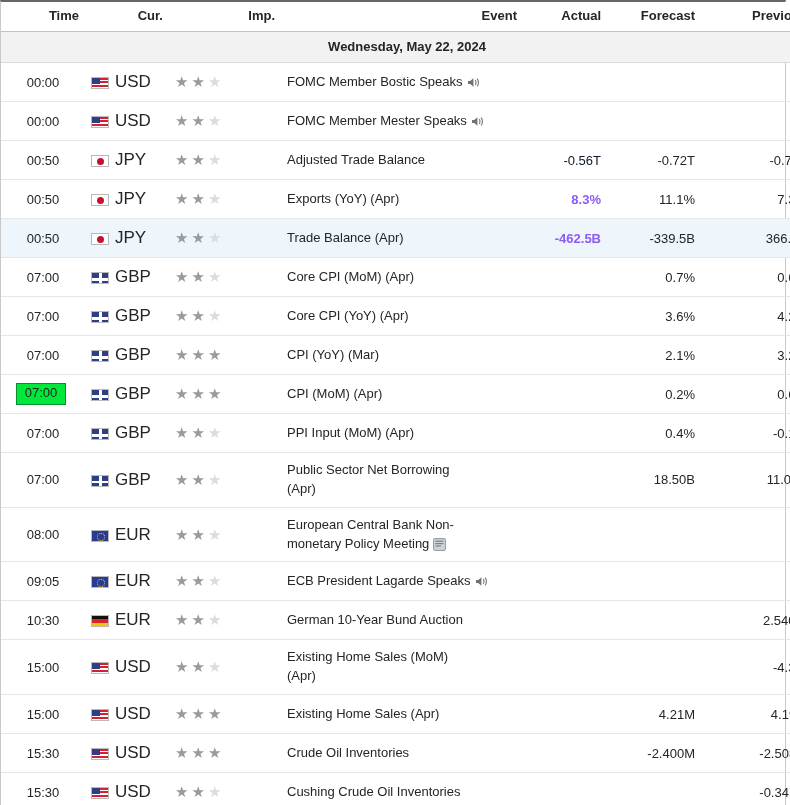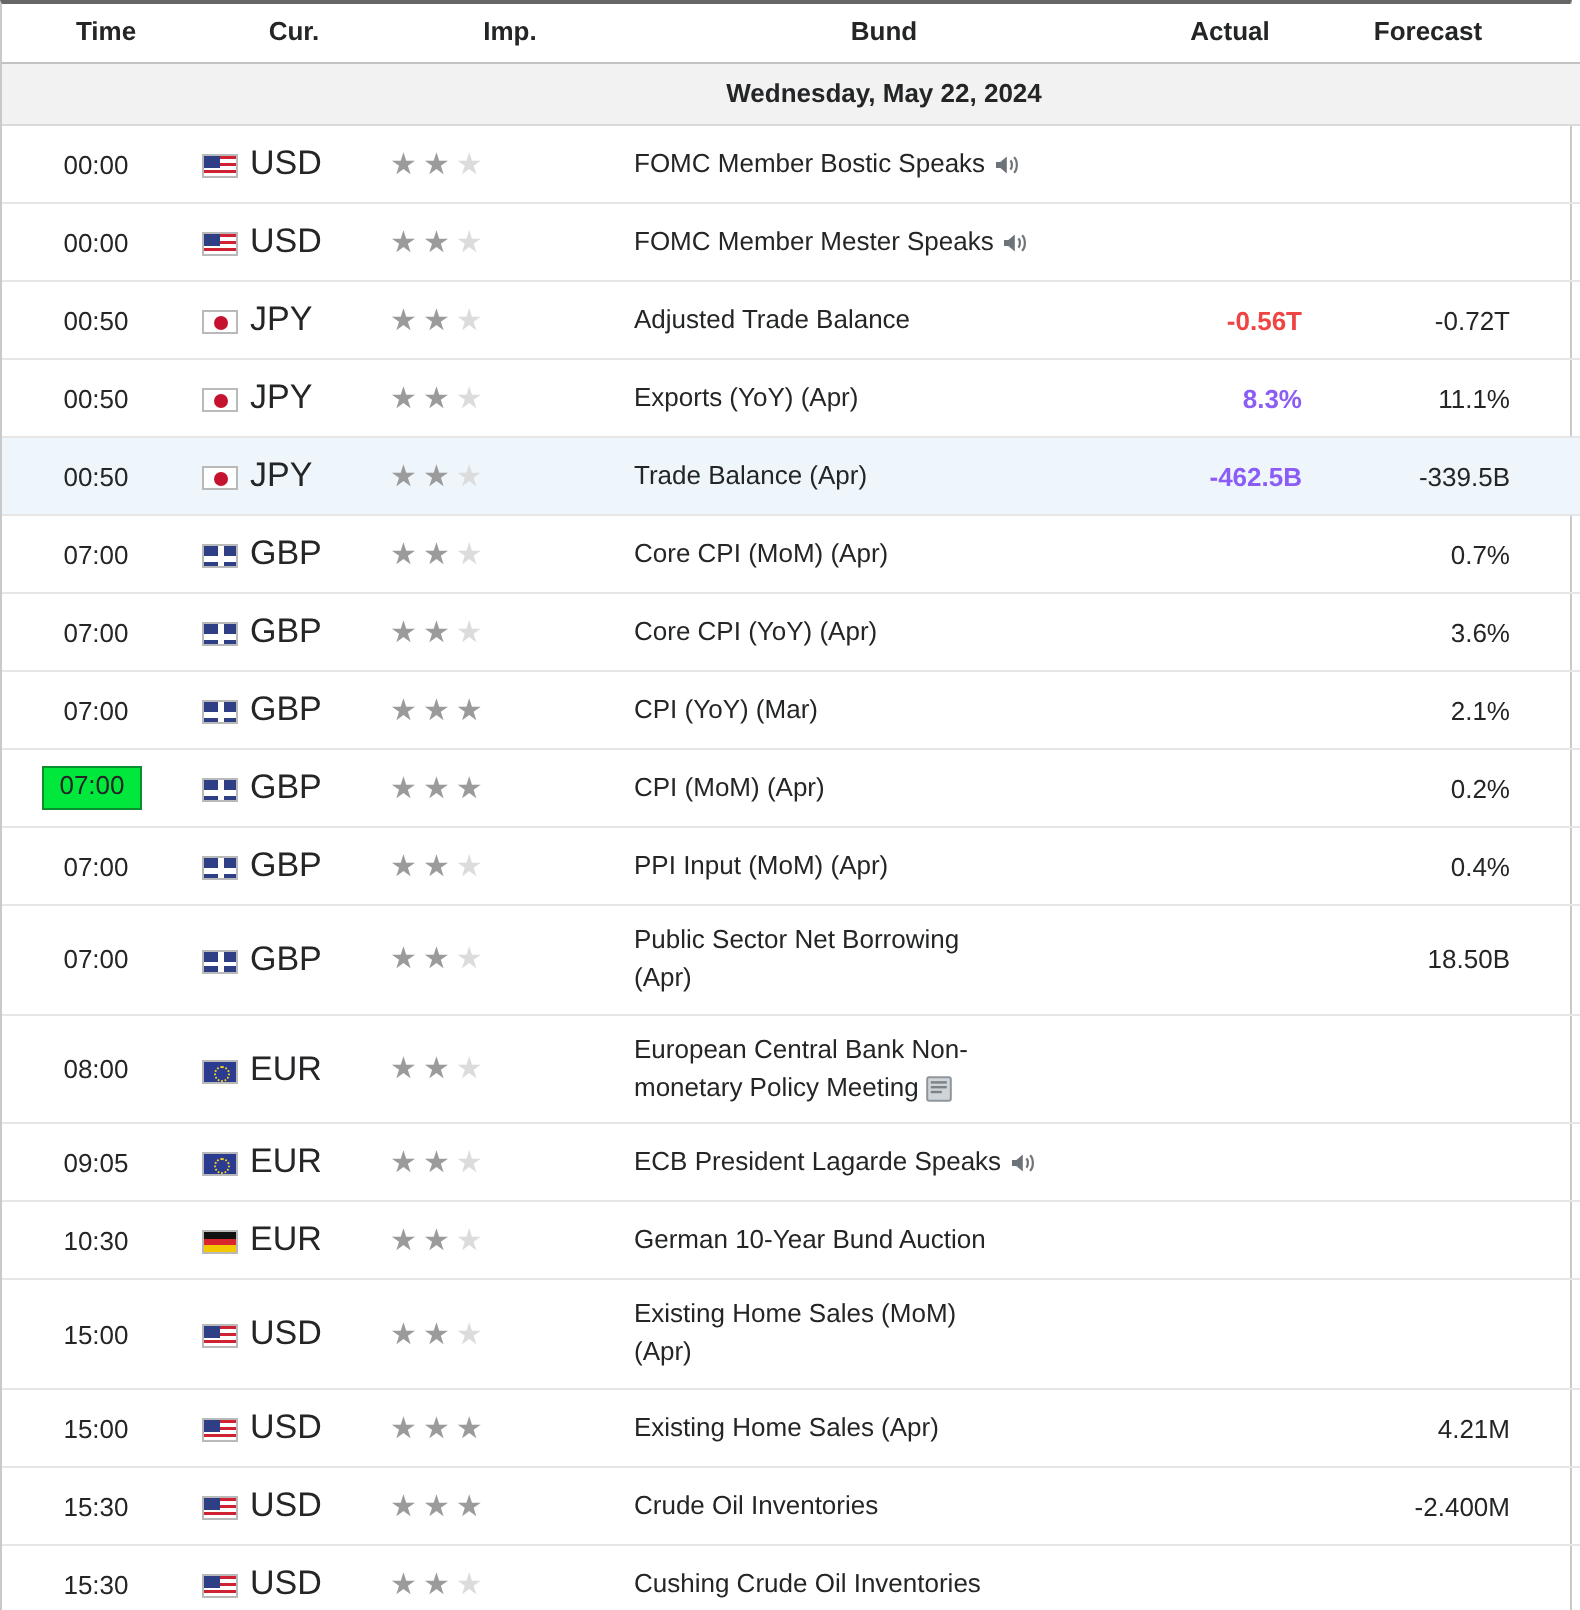--- a/index.html
+++ b/index.html
@@ -24,23 +24,23 @@
   }
   table.cal {
     width: 100%;
     border-collapse: collapse;
     table-layout: fixed;
   }
   table.cal th {
     font-size: 13px;
     font-weight: bold;
     color: #232526;
-    padding: 6px 6px 8px 16px;
+    padding: 6px 6px 8px 6px;
     border-bottom: 1px solid #c2c2c2;
-    text-align: center;
+    text-align: right;
     background: #fff;
     white-space: nowrap;
   }
   th.col-time  { width: 72px; padding-left: 12px; }
   th.col-cur   { width: 72px; margin-left: 19px; }
   th.col-imp   { width: 100px; }
   th.col-event { width: 230px; }
   th.col-act   { width: 72px; text-align: right; }
   th.col-fc    { width: 82px; text-align: right; margin-left: 24px; }
   th.col-prev  { width: 100px; text-align: right; padding-right: 18px;}
@@ -167,35 +167,35 @@
     font-size: 13px;
     white-space: nowrap;
   }
   td.prev {
     text-align: right;
     font-size: 13px;
     white-space: nowrap;
     padding-right: 18px;
     position: relative;
   }
-  .pos { color: #ef4444; font-weight: bold; }
+  .pos { color: #0f172a; font-weight: normal; }
   .neg { color: #8b5cf6; font-weight: bold; }
   .nl { display: block; }
 </style>
 </head>
 <body>
 
 <div class="wrap">
   <table class="cal">
     <thead>
       <tr>
         <th class="col-time">Time</th>
         <th class="col-cur">Cur.</th>
         <th class="col-imp">Imp.</th>
-        <th class="col-event">Bund</th>
+        <th class="col-event">Event</th>
         <th class="col-act">Actual</th>
         <th class="col-fc">Forecast</th>
         <th class="col-prev">Previous</th>
       </tr>
     </thead>
     <tbody id="cal-body">
         <tr class="daterow">
           <td colspan="7">Wednesday, May 22, 2024</td>
         </tr>
         <tr class="ev">

